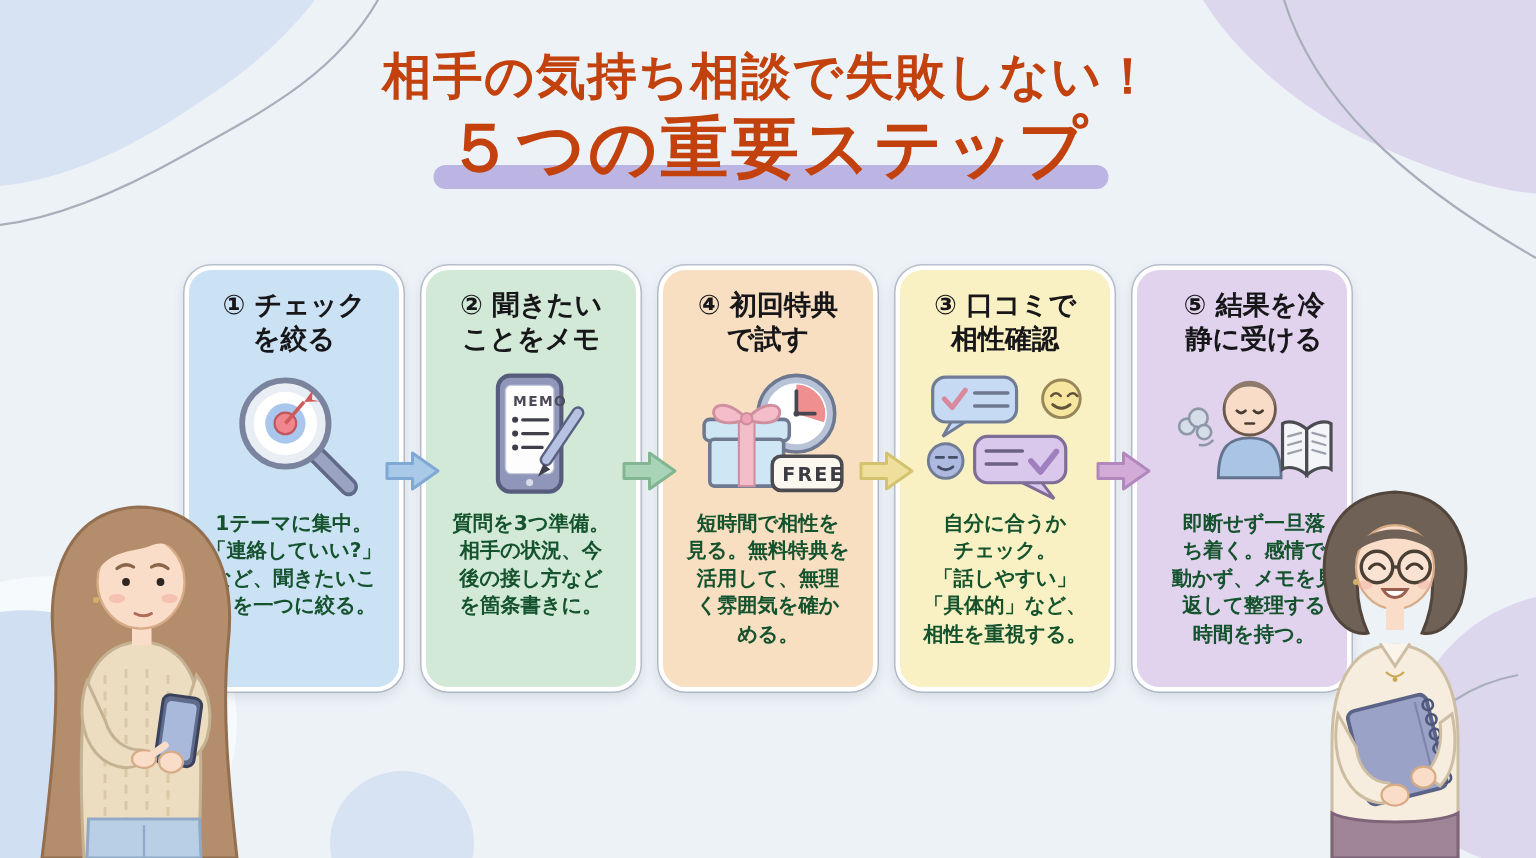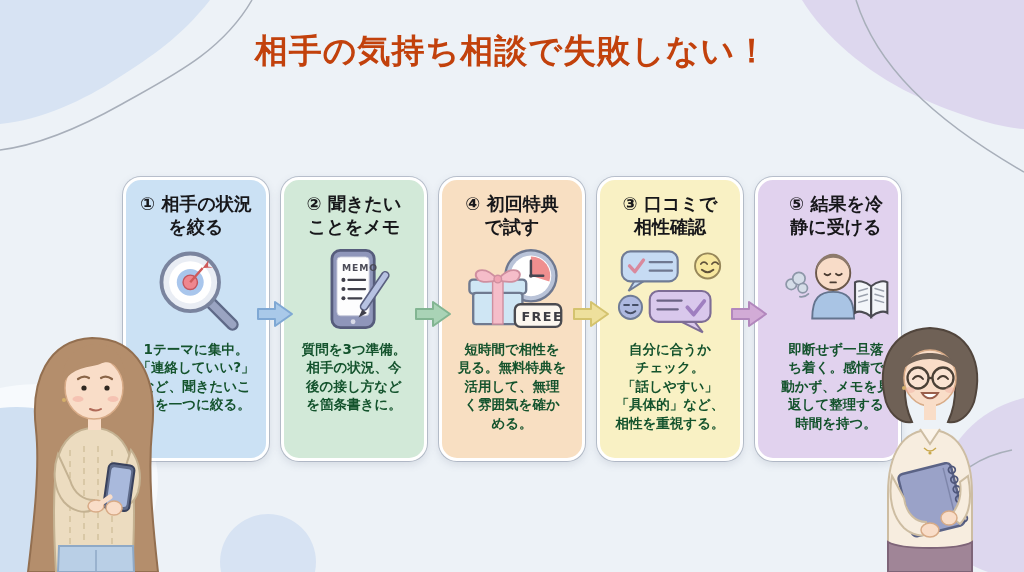--- a/index.html
+++ b/index.html
@@ -42,26 +42,30 @@
     <path d="M856,0 C876,64 930,118 1024,172" fill="none" stroke="#a8afba" stroke-width="1.5"></path>
     <path d="M0,388 C52,376 118,392 146,436 C168,472 160,532 118,572 L0,572 Z" fill="#f7fafd"></path>
     <path d="M0,572 V408 C44,402 92,420 114,462 C132,498 122,544 92,572 Z" fill="#d0e0f2"></path>
     <circle cx="268" cy="562" r="48" fill="#d7e3f3"></circle>
     <path d="M1024,572 V398 C982,408 948,440 938,486 C930,532 952,560 988,572 Z" fill="#ddd7ee"></path>
     <path d="M928,572 C916,518 948,462 1012,450" fill="none" stroke="#a8afba" stroke-width="1.5"></path>
   </svg>
 
   <div class="title-wrap">
     <div class="t1">相手の気持ち相談で失敗しない！</div>
+    <div class="t2wrap">
+      <span class="hl-bar" style="background-color: rgb(188, 181, 227);"></span>
+      <div class="t2">５つの重要ステップ</div>
+    </div>
   </div>
 
   <div class="cards">
 
     <div class="card" style="background-color: rgb(203, 225, 244);">
-      <h2>① 相手の状況
+      <h2>① チェック
 を絞る</h2>
       <div class="icon-box">
         <svg width="96" height="92" viewBox="0 0 100 92">
           <line x1="66" y1="60" x2="88" y2="82" stroke="#5f6a88" stroke-width="13" stroke-linecap="round"></line>
           <line x1="66" y1="60" x2="88" y2="82" stroke="#9aa4c2" stroke-width="8" stroke-linecap="round"></line>
           <circle cx="44" cy="38" r="30" fill="#e9edf4" stroke="#7a849e" stroke-width="4"></circle>
           <circle cx="44" cy="38" r="22" fill="#ffffff"></circle>
           <circle cx="44" cy="38" r="14" fill="#a9c6ec"></circle>
           <circle cx="44" cy="38" r="7.5" fill="#ef868e" stroke="#c2565e" stroke-width="1.5"></circle>
           <line x1="44" y1="38" x2="57" y2="23" stroke="#cf5a5a" stroke-width="2.5"></line>

